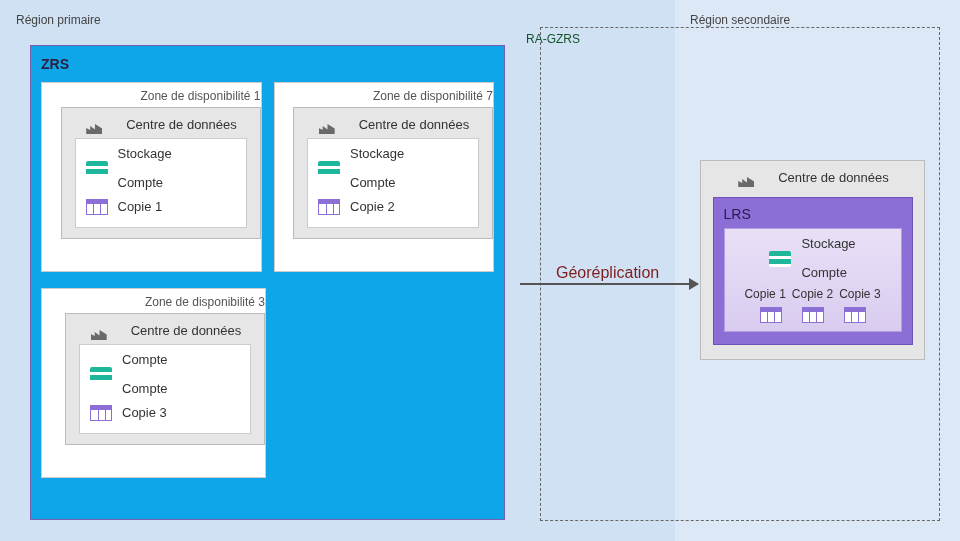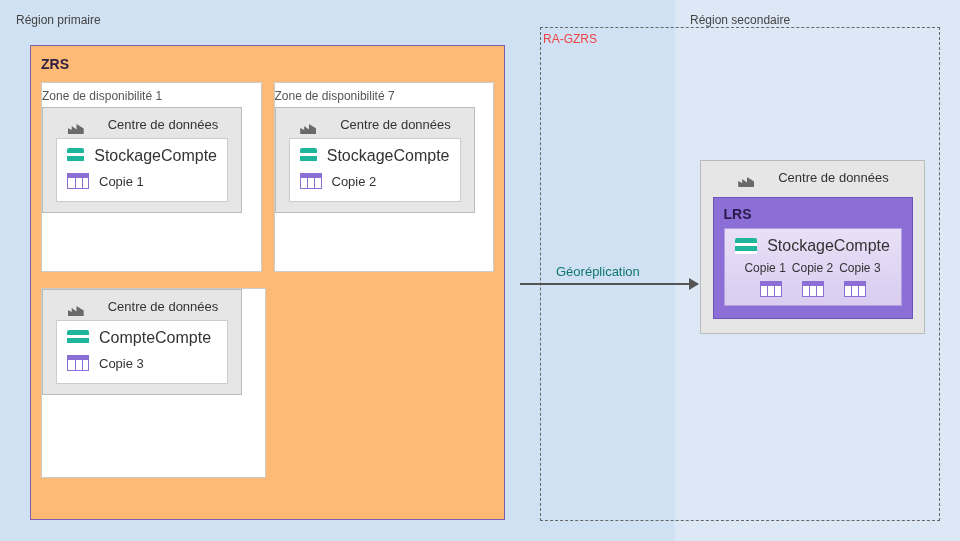--- a/index.html
+++ b/index.html
@@ -14,49 +14,49 @@
     background: #dde8f6;
   }
   .region-label { position: absolute; top: 13px; font-size: 12px; color: #444; }
   .label-primary { left: 16px; }
   .label-secondary { left: 690px; }
 
   .ragzrs-box {
     position: absolute; left: 540px; top: 27px; width: 400px; height: 494px;
     border: 1px dashed #666;
   }
-  .ragzrs-label { position: absolute; left: 543px; top: 32px; font-size: 12px; color: #ef4444; }
+  .ragzrs-label { position: absolute; left: 526px; top: 32px; font-size: 12px; color: #14532d; }
 
   .zrs-box {
     position: absolute; left: 30px; top: 45px; width: 475px; height: 475px;
-    background: #fdba74; border: 1px solid #7a5fb0;
+    background: #0ea5e9; border: 1px solid #7a5fb0;
     padding: 10px;
   }
   .zrs-title { font-weight: bold; color: #2d2040; font-size: 14px; }
 
   .az-row { display: flex; gap: 12px; margin-top: 10px; }
   .az-box {
     width: 225px; min-height: 190px; background: #fff; border: 1px solid #ccc;
-    display: flex; flex-direction: column; align-items: flex-start; padding-bottom: 16px;
+    display: flex; flex-direction: column; align-items: flex-end; padding-bottom: 16px;
   }
   .az-box.third { margin-top: 16px; }
   .az-title { font-size: 12px; color: #555; padding: 6px 0 4px; }
 
   .dc-box {
     width: 200px; background: #e6e6e6; border: 1px solid #bbb;
     display: flex; flex-direction: column; align-items: center; padding: 6px 0 10px;
   }
   .dc-header { display: flex; align-items: center; gap: 22px; margin-bottom: 4px; }
 
   .storage-box {
     width: 172px; background: #fff; border: 1px solid #ccc;
     padding: 8px 10px 12px; display:flex; flex-direction:column; gap:8px;
   }
   .row { display:flex; align-items:center; gap:10px; }
-  .col { display:flex; flex-direction:row; line-height:1.15; font-size:16px; }
+  .col { display:flex; flex-direction:column; line-height:1.15; font-size:13px;gap:14px; }
 
   
   .icon-factory {
     width: 20px; height: 20px; position: relative; display:inline-block;
   }
   .icon-factory::before {
     content:""; position:absolute; left:2px; bottom:0; width:16px; height:10px;
     background:#6a6a6a; clip-path: polygon(0 100%, 0 40%, 25% 60%, 25% 20%, 55% 55%, 55% 0, 100% 45%, 100% 100%);
   }
   .icon-stack {
@@ -79,37 +79,37 @@
   
   .sec-dc {
     position: absolute; left: 700px; top: 160px; width: 225px;
     background:#e6e6e6; border:1px solid #bbb; padding: 6px 0 14px;
     display:flex; flex-direction:column; align-items:center;
   }
   .lrs-box {
     width: 200px; background:#8b6fd6; border:1px solid #6d52b8; margin-top:6px;
     padding:8px 10px 12px;
   }
-  .lrs-title { font-weight:bold; color:#2a1a4a; font-size:14px; margin-bottom:6px; }
+  .lrs-title { font-weight:normal; color:#2a1a4a; font-size:14px; margin-bottom:6px; }
   .lrs-inner {
     background: linear-gradient(#e9e0f7,#d9ccf0); border:1px solid #b29fe0;
     padding:8px; display:flex; flex-direction:column; align-items:center; gap:6px;
   }
   .copies-row { display:flex; gap:6px; font-size:12px; }
   .icons-row { display:flex; gap:20px; }
 
   
   .arrow {
     position:absolute; left:520px; top:283px; width:178px; height:2px; background:#555;
   }
   .arrow::after {
     content:""; position:absolute; right:-1px; top:-5px; border-left:10px solid #555;
     border-top:6px solid transparent; border-bottom:6px solid transparent;
   }
-  .arrow-label { position:absolute; left:556px; top:264px; font-size:13px; color:#0f766e; }
+  .arrow-label { position:absolute; left:556px; top:264px; font-size:16px; color:#7f1d1d; }
 </style>
 </head>
 <body>
 
 <div class="region-primary"></div>
 <div class="region-secondary"></div>
 <div class="region-label label-primary">Région primaire</div>
 <div class="region-label label-secondary">Région secondaire</div>
 
 <div class="ragzrs-box"></div>
@@ -160,20 +160,21 @@
           <div class="row">
             <span class="icon-table"></span>
             <span>Copie 2</span>
           </div>
         </div>
       </div>
     </div>
   </div>
 
   <div class="az-box third">
+    <div class="az-title">Zone de disponibilité 3</div>
     <div class="dc-box">
       <div class="dc-header">
         <span class="icon-factory"></span>
         <span>Centre de données</span>
       </div>
       <div class="storage-box">
         <div class="row">
           <span class="icon-stack"></span>
           <span class="col">
             <span>Compte</span>

